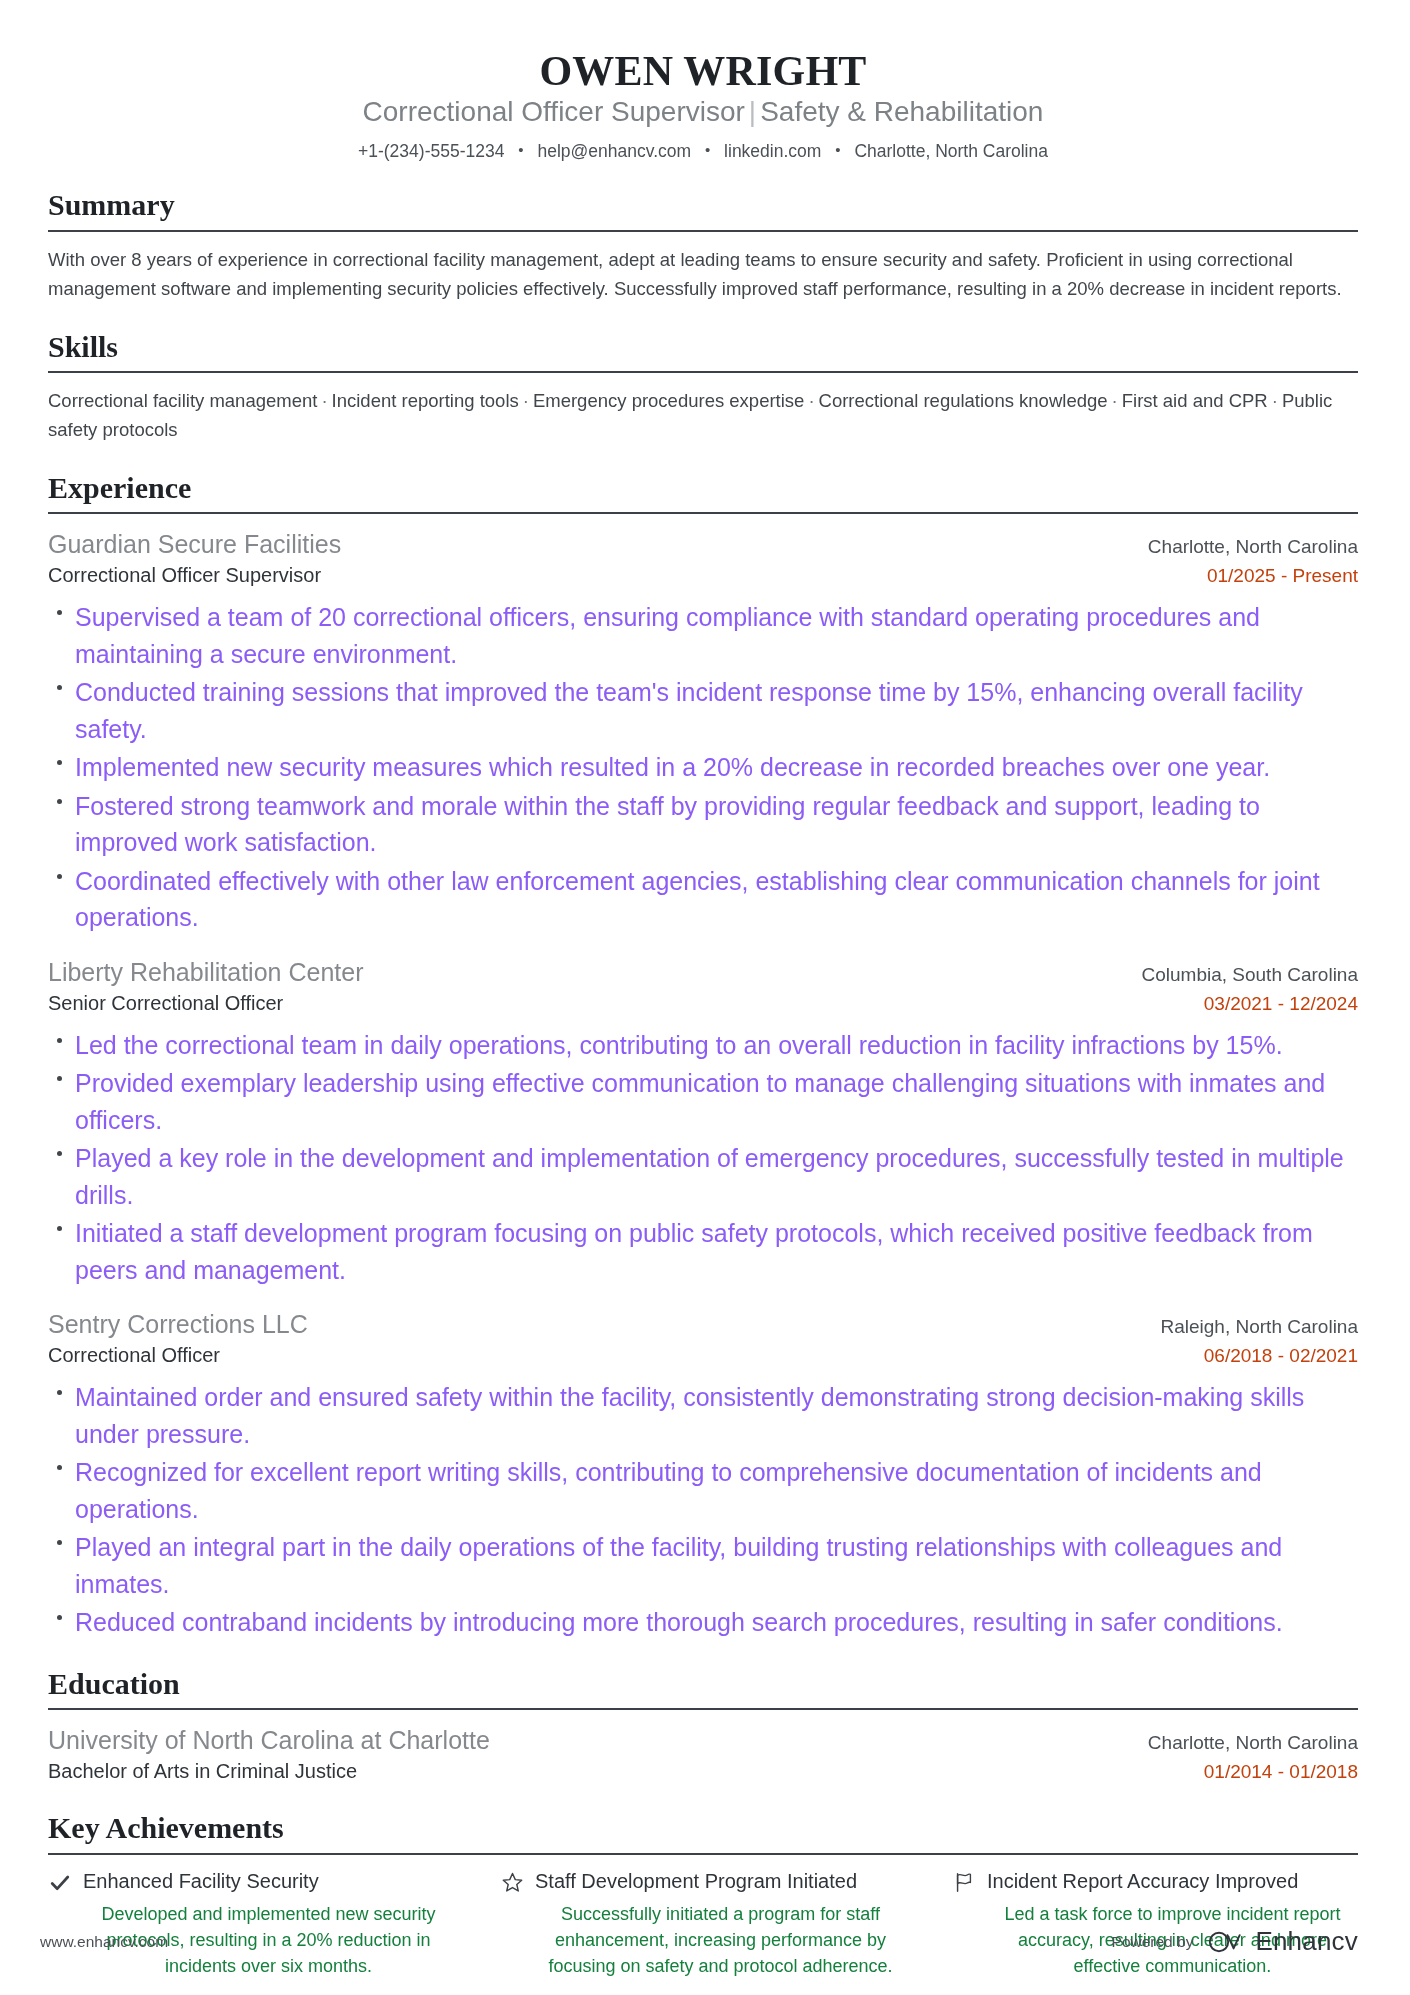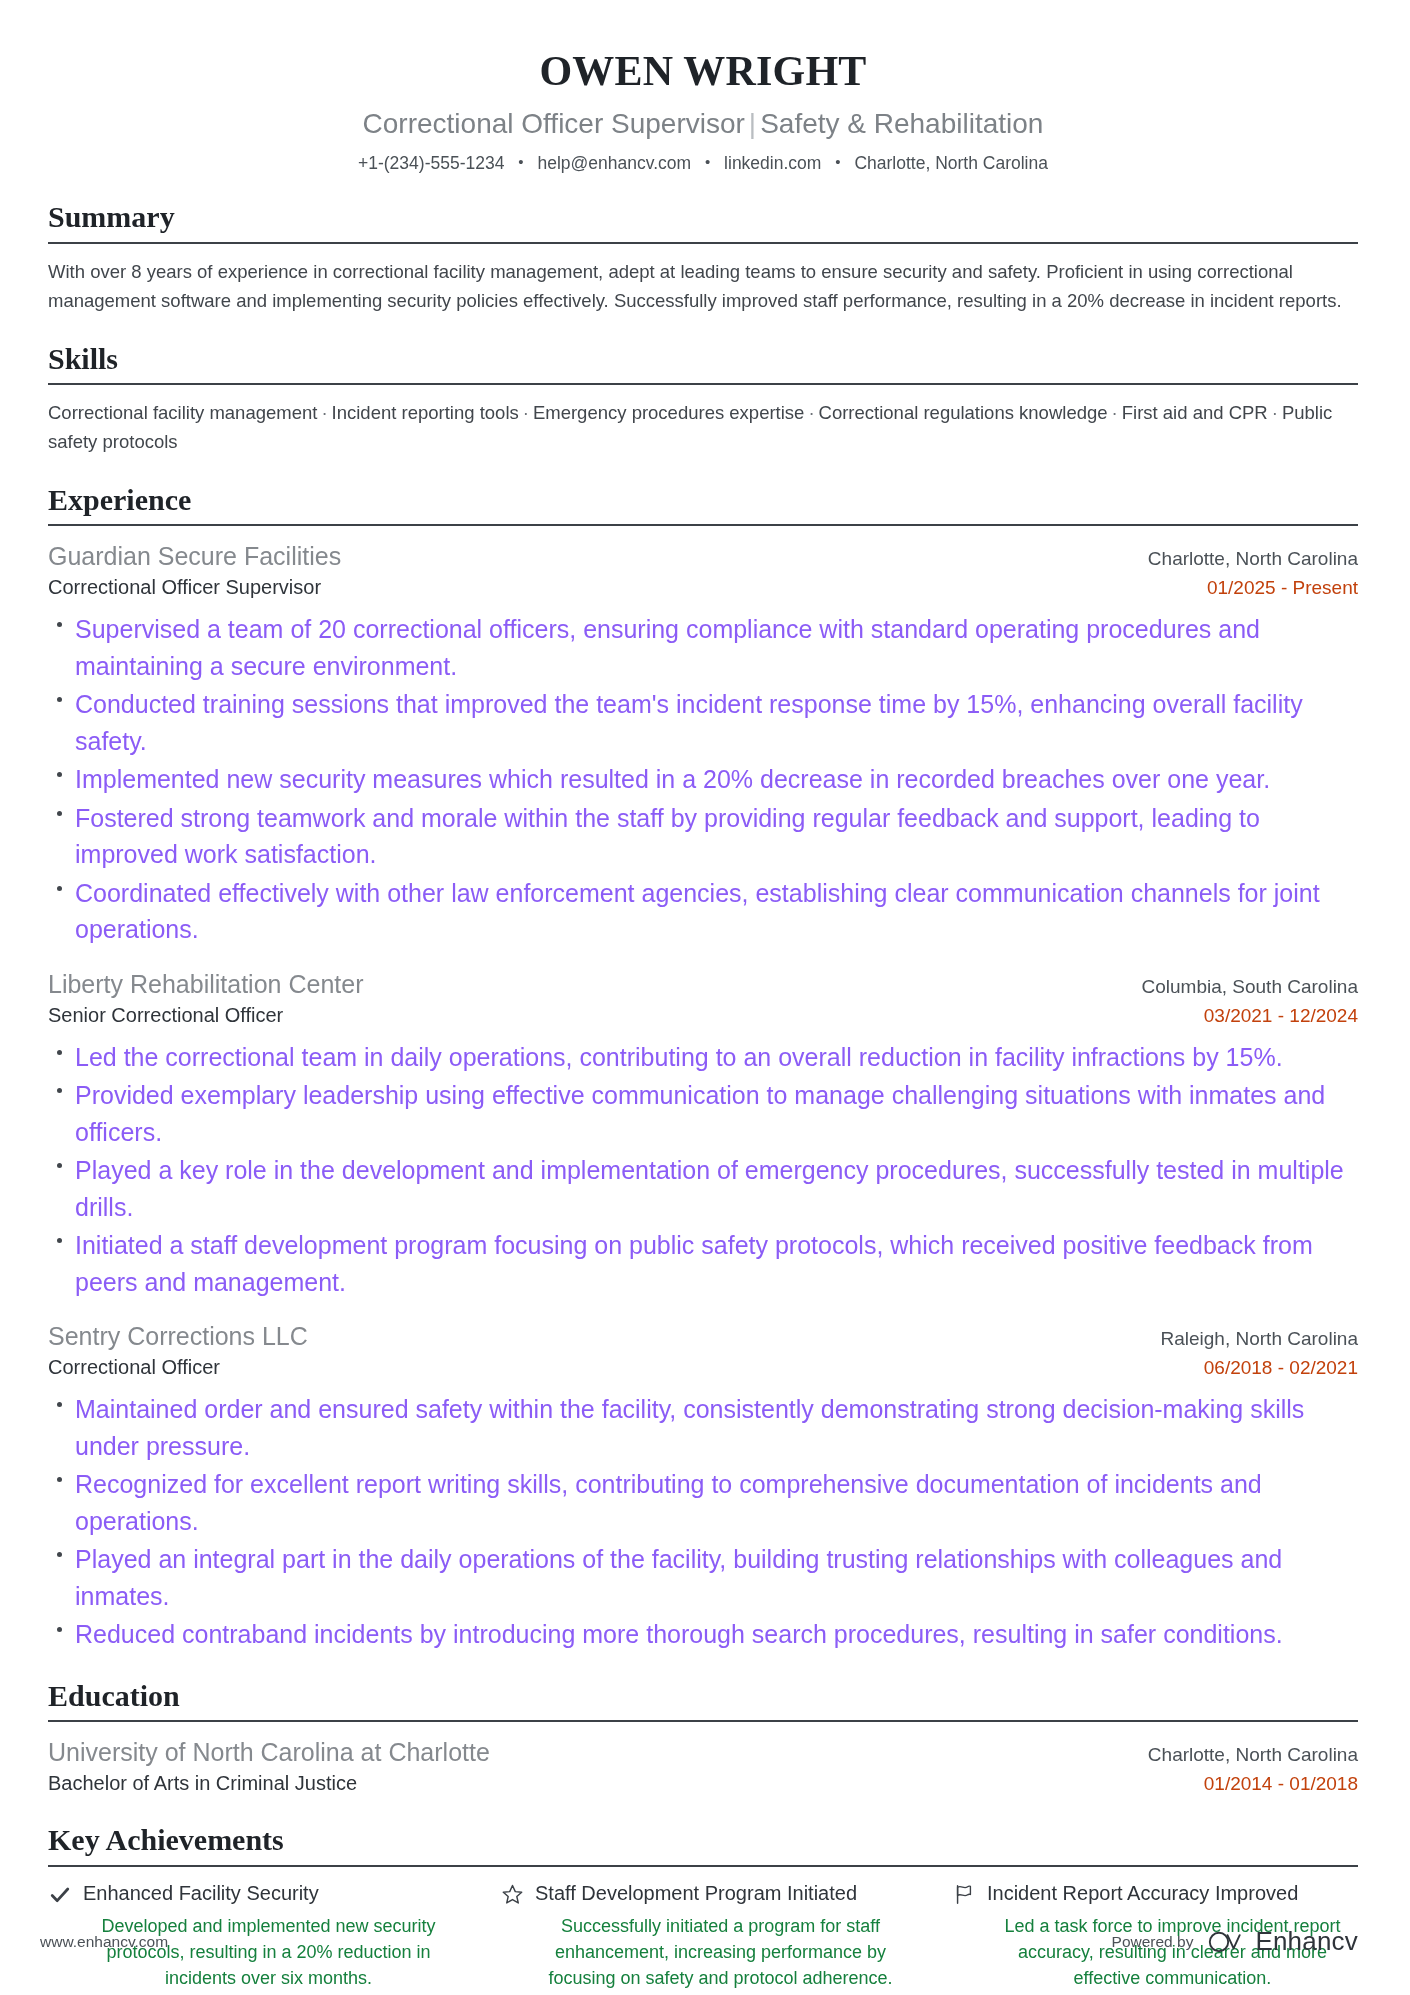--- a/index.html
+++ b/index.html
@@ -24,21 +24,21 @@
   .resume-header { text-align: center; padding-top: 8px; }
   .full-name {
     font-family: "Liberation Serif", serif;
     font-weight: bold;
     font-size: 42px;
     letter-spacing: 0.2px;
     color: #1f2328;
     line-height: 1.12;
   }
   .headline {
-    margin-top: 12px;
+    margin-top: 0;
     font-size: 28px;
     font-weight: 400;
     color: #7d8287;
     line-height: 1.2;
   }
   .headline .divider-bar {
     color: #b9bdc1;
     font-weight: 300;
     padding: 0 4px;
   }

